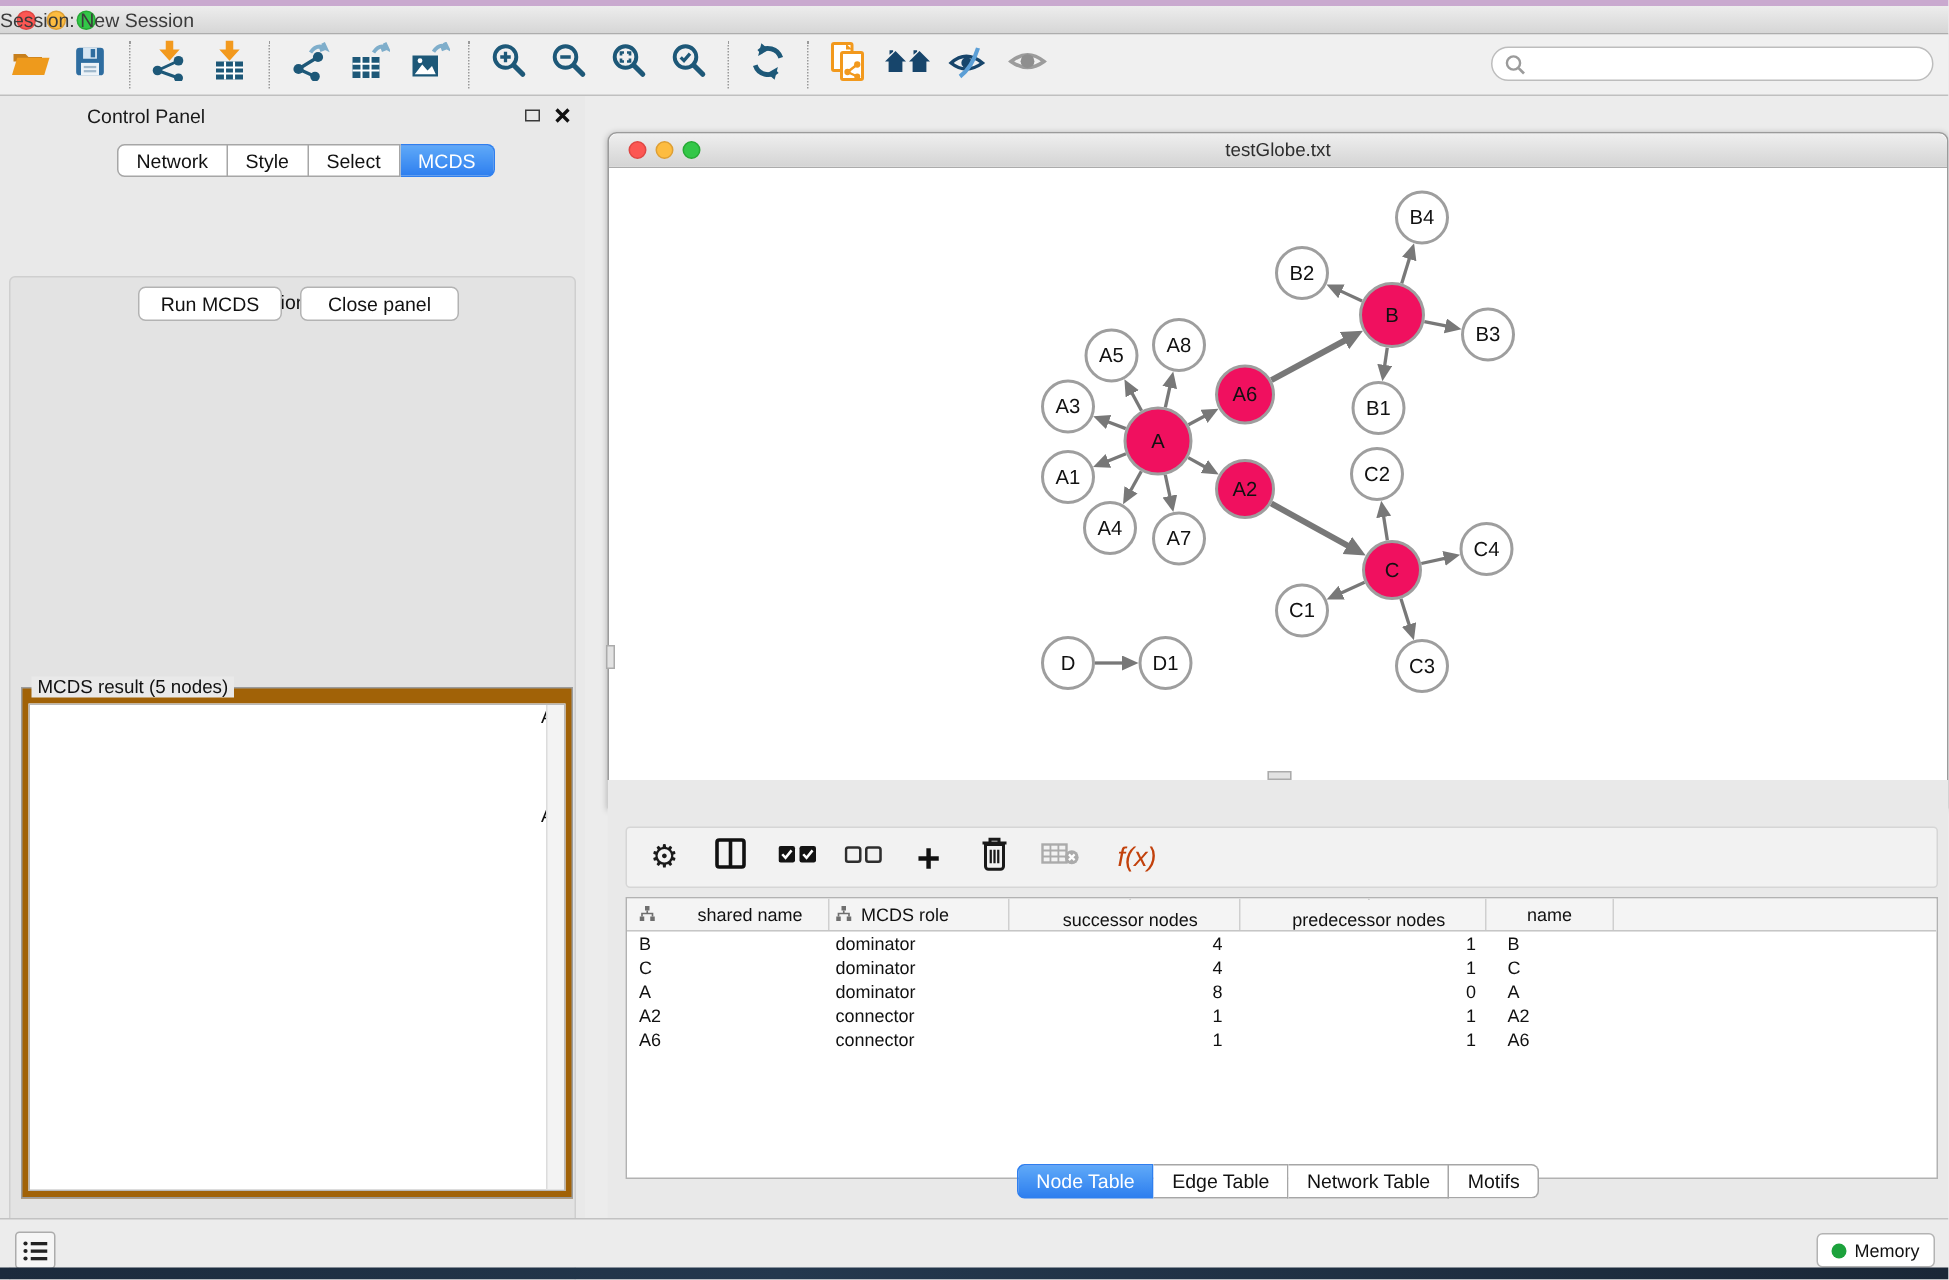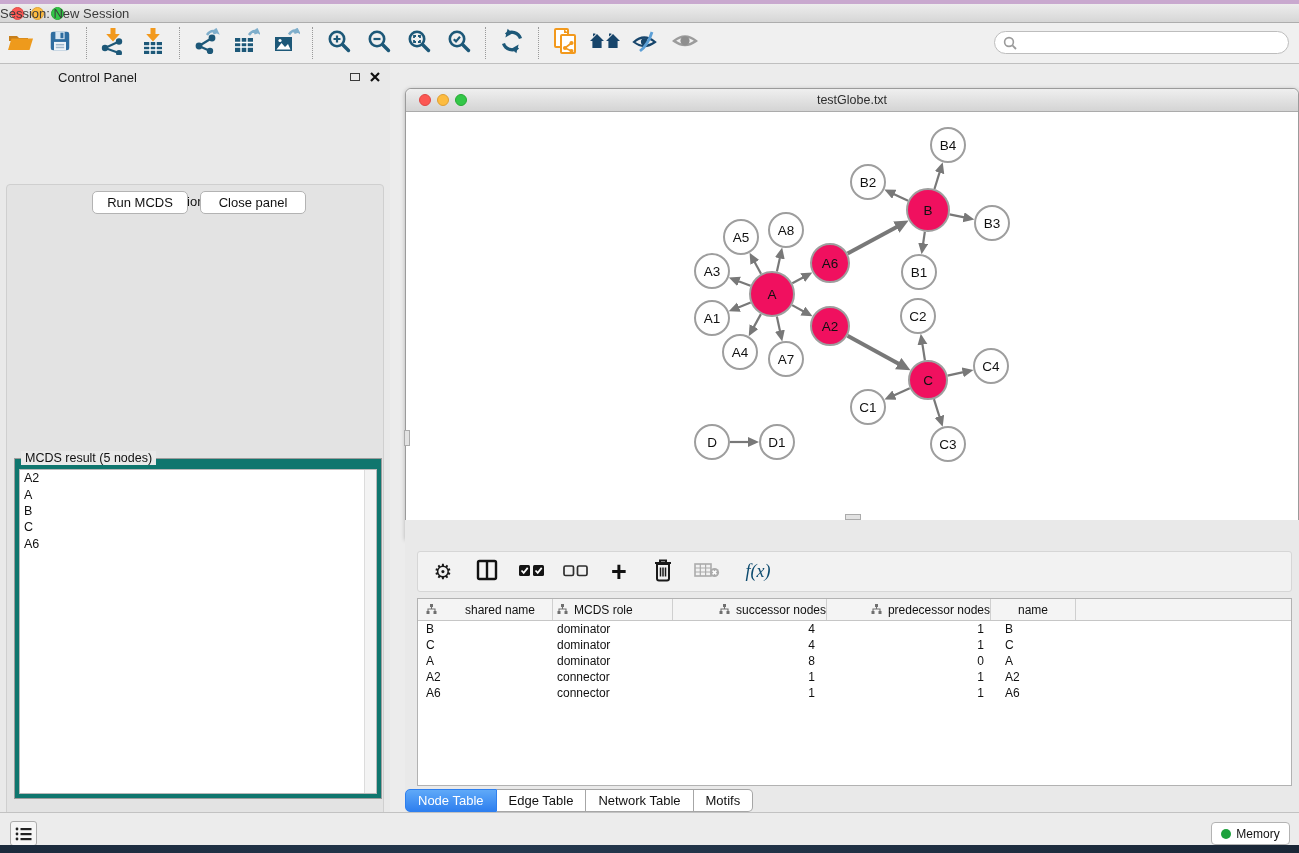--- a/index.html
+++ b/index.html
@@ -44,21 +44,21 @@
   .cp-inner { left:6px; top:120px; width:378px; height:686px; background:#E3E3E3;
     border:1px solid #CFCFCF; border-radius:4px; }
   .opt-label { left:0; top:130px; width:390px; text-align:center; font-size:13px; color:#111; }
   .combo { left:42px; top:155px; width:313px; height:25px; background:#fff; border:1px solid #AFAFAF;
     border-radius:5px; display:flex; align-items:center; }
   .combo-text { flex:1; font-size:13px; padding-left:9px; color:#111; white-space:nowrap; overflow:hidden; }
   .stepper { width:19px; height:21px; margin-right:1px; border-radius:4px;
     background:linear-gradient(#6FB1F9,#2E7FEF); display:flex; flex-direction:column; align-items:center; justify-content:center; gap:2px; }
   .pbtn { background:#FFFFFF; border:1px solid #B3B3B3; border-radius:5px; height:23px;
     font-size:13px; color:#111; display:flex; align-items:center; justify-content:center; }
-  .fieldset { left:14px; top:458px; width:368px; height:341px; border:1px solid #9C9C9C; background:#0f766e; }
+  .fieldset { left:14px; top:458px; width:368px; height:341px; border:1px solid #9C9C9C; background:#a16207;text-align:right; }
   .fieldset-legend { position:absolute; top:-8px; left:6px; background:#E9E9E9; padding:0 4px; font-size:12.5px; color:#111; }
   .mcds-list { position:absolute; left:4px; top:10px; right:4px; bottom:4px; background:#fff;
     border:1px solid #B9B9B9; font-size:12.5px; overflow:hidden; }
   .mcds-list .sb { position:absolute; right:0; top:0; bottom:0; width:12px; background:#F3F3F3; border-left:1px solid #DCDCDC; }
   .mcds-item { padding:1.2px 0 1.2px 4px; line-height:14px; color:#111; }
 
   
   .netwin { left:405px; top:64px; width:894px; height:451px; border:1px solid #9B9B9B;
     border-radius:6px 6px 0 0; background:#fff; box-shadow:0 1px 4px rgba(0,0,0,0.25);margin-top:24px; }
   .netwin .wtitle { height:23px; background:linear-gradient(#EFEFEF,#D4D4D4);
@@ -70,38 +70,38 @@
   .grip { position:absolute; right:2px; bottom:2px; width:12px; height:12px;
     background:repeating-linear-gradient(135deg, transparent 0 3px, #B9B9B9 3px 4.5px); }
   .split-h-left { left:404px; top:430px; width:6px; height:16px; background:#E2E2E2; border:1px solid #ABABAB; }
   .split-h-bottom { left:845px; top:514px; width:16px; height:6px; background:#E2E2E2; border:1px solid #ABABAB; }
 
   
   .tp { left:405px; top:520px; width:894px; height:292px; background:#E9E9E9; }
   .tp-toolbar { left:12px; top:31px; width:875px; height:41px; background:#F2F2F2;
     border:1px solid #D6D6D6; border-radius:3px; display:flex; align-items:center; padding-left:10px; gap:14px; }
   .tp-tbtn { width:30px; height:30px; display:flex; align-items:center; justify-content:center; }
-  .fx { font-family:Liberation Serif, serif; font-style:italic; font-size:18px; color:#0c4a6e; }
+  .fx { font-family:Liberation Sans, sans-serif; font-style:italic; font-size:18px; color:#c2410c; }
   .plus-glyph { font-size:27px; font-weight:900; color:#111; line-height:20px; }
   .gear-glyph { font-size:21px; color:#1A1A1A; }
 
   .node-table { left:12px; top:78px; width:875px; height:188px; background:#fff; border:1px solid #B2B2B2; overflow:hidden; }
   .thead { display:flex; height:22px; background:#F4F4F4; border-bottom:1px solid #C6C6C6; }
   .th { display:flex; align-items:center; gap:6px; font-size:12px; color:#111; border-right:1px solid #CFCFCF; padding-left:8px; }
   .th.center { justify-content:center; padding-left:0; }
   .trow { display:flex; height:16px; font-size:12px; color:#111; }
   .td { display:flex; align-items:center; }
   .c0{width:135px; padding-left:8px;gap:28px;} .c1{width:120px; padding-left:4px;}
   .c2{width:154px; justify-content:flex-end; padding-right:12px;}
   .c3{width:164px; justify-content:flex-end; padding-right:7px;}
   .c4{width:85px; padding-left:14px;}
-  .th.c2,.th.c3 { justify-content:flex-end; padding-right:0; }
+  .th.c2,.th.c3 { justify-content:flex-end; padding-right:0;flex-direction:column; }
   .th.c4 { padding-left:0; justify-content:center; }
 
-  .tp-tabs { left:0px; top:269px; width:894px; display:flex; }
+  .tp-tabs { left:0px; top:256px; width:894px; display:flex; justify-content:center; }
   .tp-tabs .seg { height:23px; }
 
   
   .statusbar { left:0; top:812px; width:1299px; height:33px; background:#ECECEC; border-top:1px solid #C2C2C2; }
   .list-btn { left:10px; top:821px; width:27px; height:25px; background:#F6F6F6; border:1px solid #ACACAC; border-radius:3px;
     display:flex; align-items:center; justify-content:center; }
   .memory-btn { right:9px; top:822px; width:79px; height:23px; background:#FFFFFF; border:1px solid #B3B3B3; border-radius:4px;
     display:flex; align-items:center; justify-content:center; gap:5px; font-size:12px; color:#111; }
   .memdot { width:10px; height:10px; border-radius:50%; background:#1CA23C; }
   .desktop-bottom { left:0; top:845px; width:1299px; height:8px;
@@ -264,20 +264,26 @@
 </div>
 
 <div class="abs cp">
   <div class="panel-head">
     <span class="panel-title">Control Panel</span>
     <span class="spacer"></span>
     <span class="float-box"></span>
     <svg class="xicon" viewBox="0 0 10 10">
         <path d="M1 1 L9 9 M9 1 L1 9" stroke="#111" stroke-width="2.2"></path>
       </svg>
+  </div>
+  <div class="abs seg-tabs" style="left:78px; top:32px;">
+    <span class="seg">Network</span>
+    <span class="seg">Style</span>
+    <span class="seg">Select</span>
+    <span class="seg sel">MCDS</span>
   </div>
   <div class="abs cp-inner"></div>
   <div class="abs opt-label">Optimization criterion:</div>
   <button class="abs pbtn" style="left:92px; top:127px; width:96px;">Run MCDS</button>
   <button class="abs pbtn" style="left:200px; top:127px; width:106px;">Close panel</button>
   <div class="abs fieldset" style="top:394px;">
     <span class="fieldset-legend">MCDS result (5 nodes)</span>
     <div class="mcds-list" id="mcds-list">
       <span class="sb"></span>
     <div class="mcds-item">A2</div>

